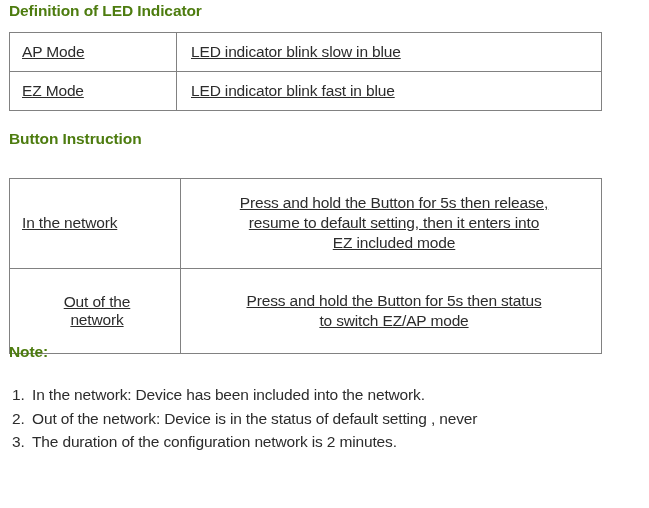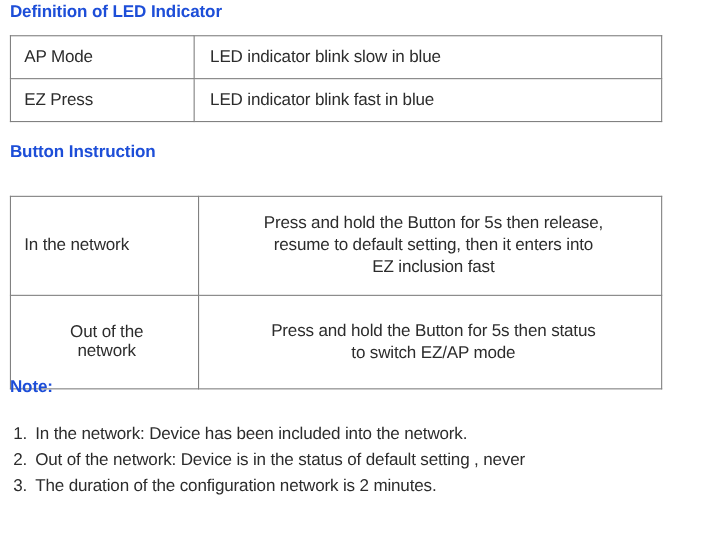--- a/index.html
+++ b/index.html
@@ -24,41 +24,42 @@
     height: 508px;
   }
 
   
   .section-heading {
     position: absolute;
     left: 9px;
     font-size: 15.5px;
     font-weight: bold;
     letter-spacing: -0.1px;
-    color: #1d4ed8;
+    color: #4d7c0f;
     white-space: nowrap;
   }
   #heading-led      { top: 2px; }
   #heading-button   { top: 130px; }
   #heading-note     { top: 343px; }
 
   
   .doc-table {
     position: absolute;
     border-collapse: collapse;
     table-layout: fixed;
     background: #ffffff;
   }
   .doc-table td {
     border: 1.5px solid #818181;
     font-size: 15.5px;
     color: #2c2c2c;
     letter-spacing: -0.15px;
     vertical-align: middle;
     background: #ffffff;
+    text-decoration: underline;
   }
 
   
   #table-led {
     left: 9px;
     top: 32px;
     width: 593px;
   }
   #table-led td {
     height: 38px;
@@ -125,36 +126,36 @@
 
   <div class="section-heading" id="heading-led">Definition of LED Indicator</div>
 
   <table class="doc-table" id="table-led">
     <tbody>
       <tr>
         <td class="col-mode">AP Mode</td>
         <td class="col-desc">LED indicator blink slow in blue</td>
       </tr>
       <tr>
-        <td class="col-mode">EZ Press</td>
+        <td class="col-mode">EZ Mode</td>
         <td class="col-desc">LED indicator blink fast in blue</td>
       </tr>
     </tbody>
   </table>
 
   <div class="section-heading" id="heading-button">Button Instruction</div>
 
   <table class="doc-table" id="table-button">
     <tbody>
       <tr class="row-in">
         <td class="col-state">In the network</td>
         <td class="col-action">
           <span class="cell-line">Press and hold the Button for 5s then release,</span>
           <span class="cell-line">resume to default setting, then it enters into</span>
-          <span class="cell-line">EZ inclusion fast</span>
+          <span class="cell-line">EZ included mode</span>
         </td>
       </tr>
       <tr class="row-out">
         <td class="col-state">
           <span class="cell-line">Out of the</span>
           <span class="cell-line">network</span>
         </td>
         <td class="col-action">
           <span class="cell-line">Press and hold the Button for 5s then status</span>
           <span class="cell-line">to switch EZ/AP mode</span>

